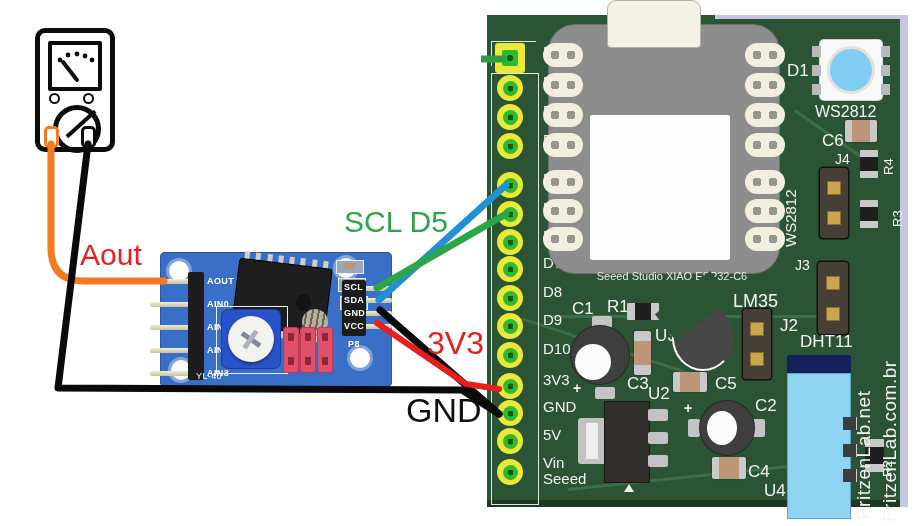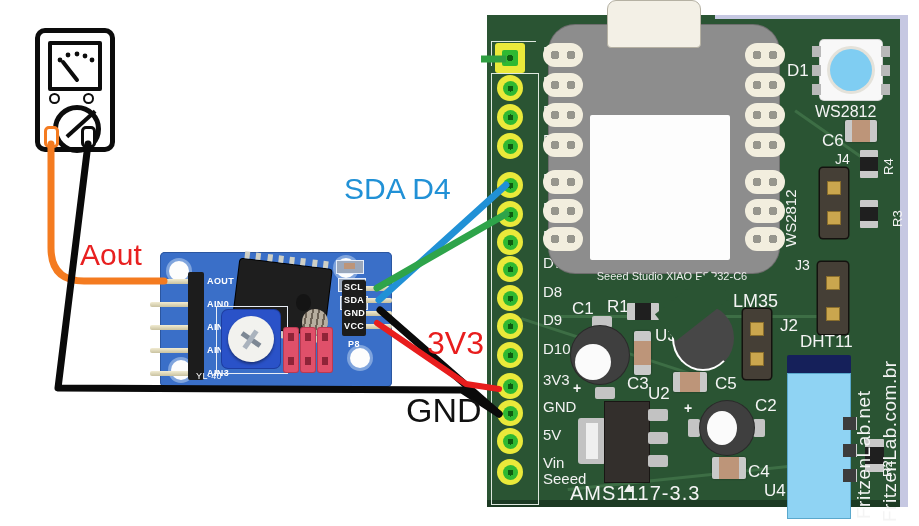--- a/index.html
+++ b/index.html
@@ -291,21 +291,20 @@
     <div id="reg">
       <div class="tab">
           <i></i>
         </div>
       <div class="body"></div>
       <div class="leg" style="top:394px;"></div>
       <div class="leg" style="top:417px;"></div>
       <div class="leg" style="top:440px;"></div>
       <div class="tri"></div>
     </div>
-    <div class="ref" style="left:83px;top:468px;font-size:20px;letter-spacing:1px;">AMS1117-3.3</div>
   </div>
 
   <div id="adc">
     <div class="hole" style="left:9px;top:9px;"></div>
     <div class="hole" style="left:176px;top:6px;"></div>
     <div class="hole" style="left:11px;top:108px;"></div>
     <div class="hole" style="left:190px;top:96px;"></div>
 
     <div class="pinrod" style="left:-10px;top:27px;width:40px;"></div>
     <div class="pinrod" style="left:-10px;top:50px;width:40px;"></div>
@@ -413,17 +412,17 @@
     <path d="M 481 59 L 506 59" stroke="#2f9e41" stroke-width="7" fill="none"></path>
     <path d="M 51 144 L 51 248 Q 51 281 84 281 L 164 281" stroke="#f47b20" stroke-width="7" fill="none" stroke-linecap="round"></path>
     <path d="M 88 144 L 58 388 L 462 390 L 499 414" stroke="#0a0a0a" stroke-width="7" fill="none" stroke-linejoin="round" stroke-linecap="round"></path>
     <path d="M 380 310 L 499 414" stroke="#0a0a0a" stroke-width="7" fill="none" stroke-linecap="round"></path>
     <path d="M 377 323 L 466 384 L 499 389" stroke="#e81d1d" stroke-width="6" fill="none" stroke-linejoin="round" stroke-linecap="round"></path>
     <path d="M 379 300 L 506 185" stroke="#2191d6" stroke-width="7" fill="none" stroke-linecap="round"></path>
     <path d="M 377 288 L 506 214" stroke="#2ea44a" stroke-width="7" fill="none" stroke-linecap="round"></path>
   </svg>
 
   <div class="wirelabel" style="left:80px;top:240px;font-size:30px;color:#e82020;">Aout</div>
-  <div class="wirelabel" style="left:344px;top:174px;font-size:30px;color:#2191d6;">SDA D4</div>
+  <div class="wirelabel" style="left:344px;top:207px;font-size:30px;color:#2ea44a;">SCL D5</div>
   <div class="wirelabel" style="left:427px;top:327px;font-size:32px;color:#e81d1d;">3V3</div>
   <div class="wirelabel" style="left:406px;top:393px;font-size:34px;color:#111;">GND</div>
 
 </div>
 
 </body></html>

